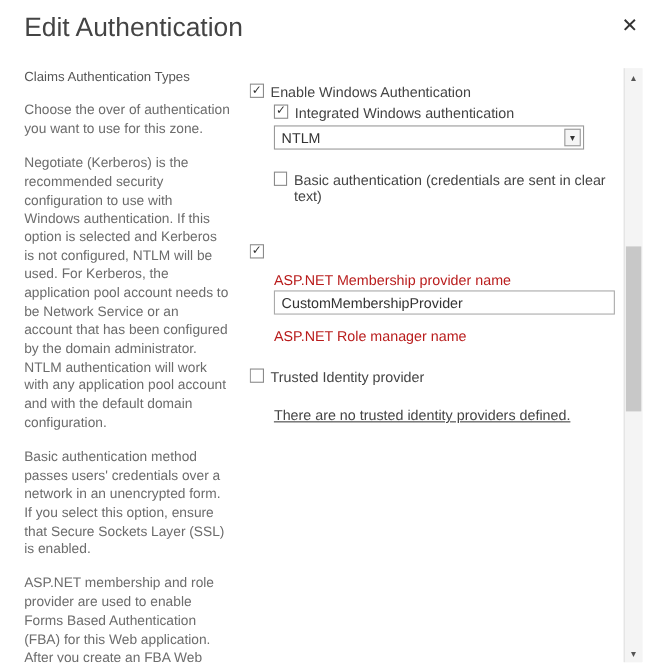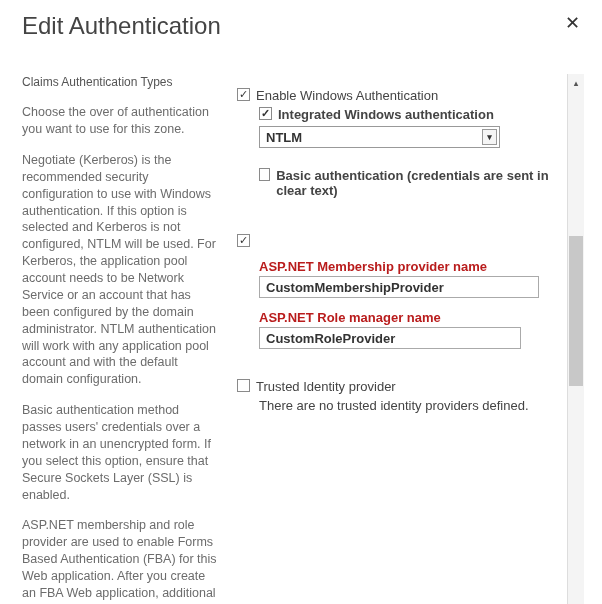--- a/index.html
+++ b/index.html
@@ -17,21 +17,21 @@
   .dialog {
     width: 602px;
     height: 604px;
     position: relative;
     padding: 12px 18px 0 22px;
   }
   .header {
     display: flex;
     align-items: flex-start;
     justify-content: space-between;
-    margin-bottom: 34px;
+    margin-bottom: 22px;
   }
   .title {
     font-size: 24px;
     font-weight: 300;
     color: #444;
   }
   .close {
     font-size: 18px;
     color: #333;
     line-height: 1;
@@ -98,21 +98,21 @@
     top: 145px;
     height: 150px;
     left: 1px;
     right: 1px;
     background: #c8c8c8;
   }
   .row {
     display: flex;
     margin-bottom: 4px;
   }
-  .indent1 { margin-left: 22px; font-weight: bold; }
+  .indent1 { margin-left: 22px; }
   .cb {
     width: 13px;
     height: 13px;
     border: 1px solid #8a8a8a;
     margin-right: 6px;
     display: inline-flex;
     align-items: center;
     justify-content: center;
     font-size: 11px;
     line-height: 1;
@@ -159,22 +159,23 @@
   }
   .sublabel {
     margin-top: 12px;
     margin-bottom: 0;
     color: #b91c1c;
   }
   .group-gap { height: 32px; }
   .gap-med { height: 14px; }
   .trusted-msg {
     margin-left: 22px;
-    margin-top: 4px;
-    color: #444;
+    margin-top: 20px;
+    color: #444;
+    text-decoration: underline;
   }
 </style>
 </head>
 <body>
 
 <div class="dialog">
 
   <div class="header">
     <div class="title">Edit Authentication</div>
     <div class="close">✕</div>
@@ -196,49 +197,46 @@
         <div class="row">
           <span class="cb checked"></span>
           <span>Enable Windows Authentication</span>
         </div>
 
         <div class="indent1">
           <div class="row">
             <span class="cb checked"></span>
             <span>Integrated Windows authentication</span>
           </div>
-          <div class="select" style="width:241px;">
+          <div class="select" style="width:282px;">
             <span>NTLM</span>
             <span class="select-arrow">▾</span>
           </div>
 
           <div class="gap-med"></div>
 
           <div class="row">
             <span class="cb"></span>
             <span>Basic authentication (credentials are sent in clear text)</span>
           </div>
         </div>
 
         <div class="group-gap"></div>
 
         <div class="row">
           <span class="cb checked"></span>
         </div>
 
         <div class="indent1">
           <div class="sublabel">ASP.NET Membership provider name</div>
-          <div class="txt" style="width:280px;">
+          <div class="txt" style="width:310px;">
             <span>CustomMembershipProvider</span>
           </div>
 
           <div class="sublabel">ASP.NET Role manager name</div>
-          <div class="txt" style="width:262px;">
-            <span>CustomRoleProvider</span>
-          </div>
         </div>
 
         <div style="height:22px;"></div>
 
         <div class="row">
           <span class="cb"></span>
           <span>Trusted Identity provider</span>
         </div>
         <div class="trusted-msg">There are no trusted identity providers defined.</div>
 

